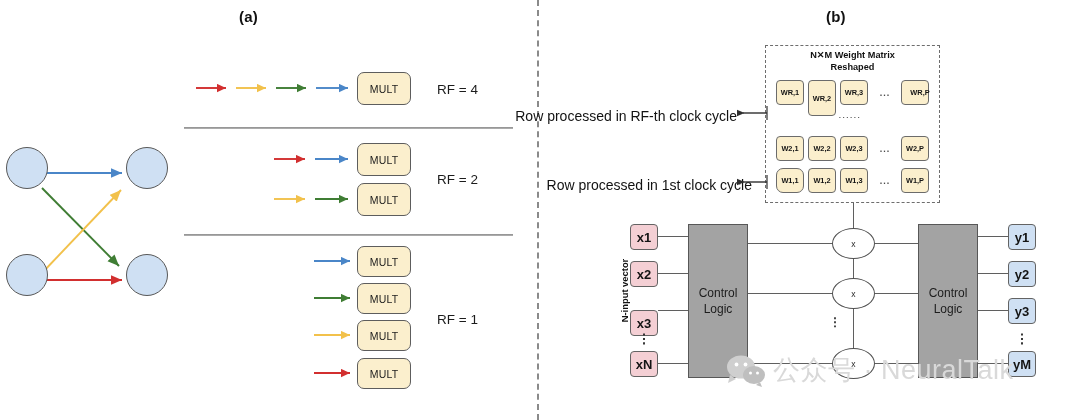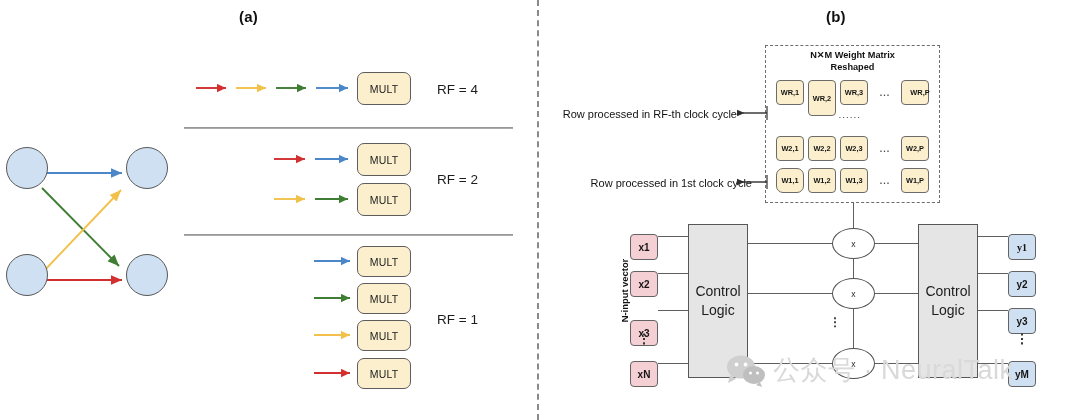--- a/index.html
+++ b/index.html
@@ -100,35 +100,34 @@
     letter-spacing: 1px;
   }
   .rowdots {
     text-align: center;
     font-size: 8px;
     font-weight: bold;
     color: #5a5a5a;
     letter-spacing: 1.5px;
   }
   .annot {
-    font-size: 11px;
+    font-size: 14px;
     color: #121212;
     white-space: nowrap;
     text-align: right;
   }
   .vec-box {
     box-sizing: border-box;
     border-radius: 4px;
     display: flex;
     align-items: center;
     justify-content: center;
-    font-size: 10px;
+    font-size: 13px;
     font-weight: bold;
     color: #141414;
-    margin-top: 10px;
   }
   .vec-in  { background: #f4cfd4; border: 1.5px solid #636363; }
   .vec-out { background: #cfe0f3; border: 1.5px solid #636363; }
   .vec-vdots {
     display: flex;
     align-items: center;
     justify-content: center;
     font-size: 13px;
     font-weight: bold;
     color: #2b2b2b;
@@ -137,26 +136,26 @@
   .vlabel {
     font-size: 9.4px;
     font-weight: bold;
     color: #111111;
     white-space: nowrap;
     transform-origin: 50% 50%;
   }
   .ctrl {
     box-sizing: border-box;
     border: 1.5px solid #575757;
-    background: #e5e5e5;
+    background: #a3a3a3;
     display: flex;
     align-items: center;
     justify-content: center;
     text-align: center;
-    font-size: 14px;
+    font-size: 12px;
     color: #1c1c1c;
     line-height: 1.35;
   }
   .mulcircle {
     box-sizing: border-box;
     border: 1.5px solid #4f4f4f;
     background: #ffffff;
     border-radius: 50%;
     display: flex;
     align-items: center;
@@ -418,21 +417,21 @@
       <div>Control</div>
       <div>Logic</div>
     </div>
   </div>
 
   <div class="abs wire wire-h" style="left:978px; top:236px; width:30px;"></div>
   <div class="abs wire wire-h" style="left:978px; top:273px; width:30px;"></div>
   <div class="abs wire wire-h" style="left:978px; top:310px; width:30px;"></div>
   <div class="abs wire wire-h" style="left:978px; top:363px; width:30px;"></div>
 
-  <div class="abs vec-box vec-out" style="left:1008px; top:224px; width:28px; height:26px;font-family:Liberation Serif, serif;">y1</div>
+  <div class="abs vec-box vec-out" style="left:1008px; top:224px; width:28px; height:26px;">y1</div>
   <div class="abs vec-box vec-out" style="left:1008px; top:261px; width:28px; height:26px;">y2</div>
   <div class="abs vec-box vec-out" style="left:1008px; top:298px; width:28px; height:26px;">y3</div>
   <div class="abs vec-vdots" style="left:1008px; top:326px; width:28px; height:24px;">⋮</div>
   <div class="abs vec-box vec-out" style="left:1008px; top:351px; width:28px; height:26px;">yM</div>
 
   <div id="watermark">
     <svg width="40" height="33" viewBox="0 0 40 33">
       <ellipse cx="15" cy="13" rx="14" ry="11.5" fill="#cfcfcf"></ellipse>
       <path d="M4 21 L2 29 L10 25 Z" fill="#cfcfcf"></path>
       <circle cx="10.5" cy="10.5" r="1.9" fill="#ffffff"></circle>

